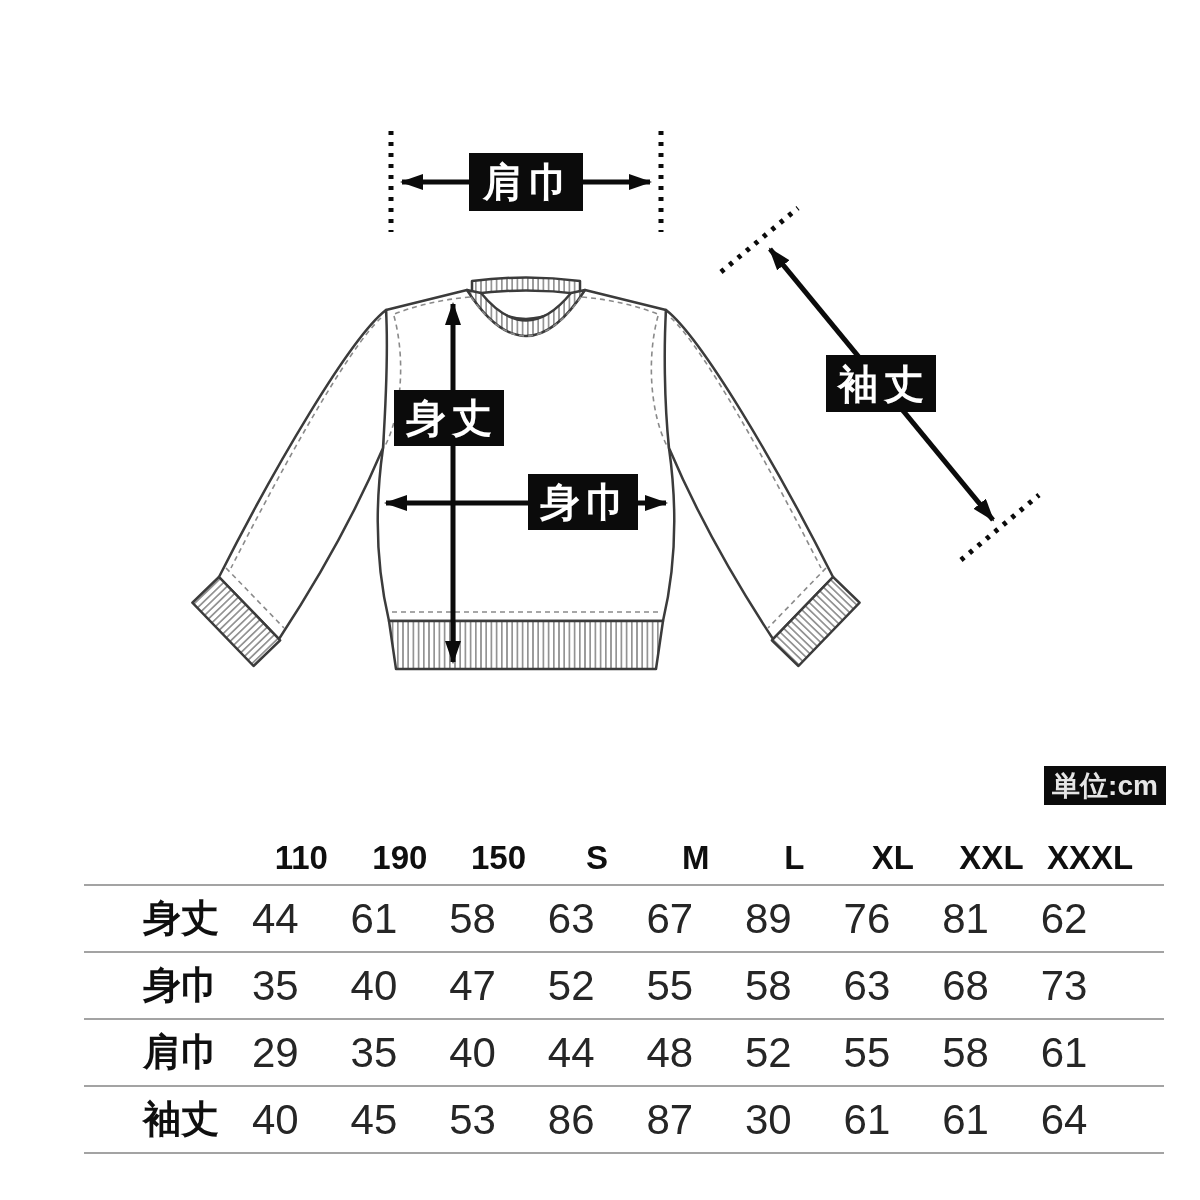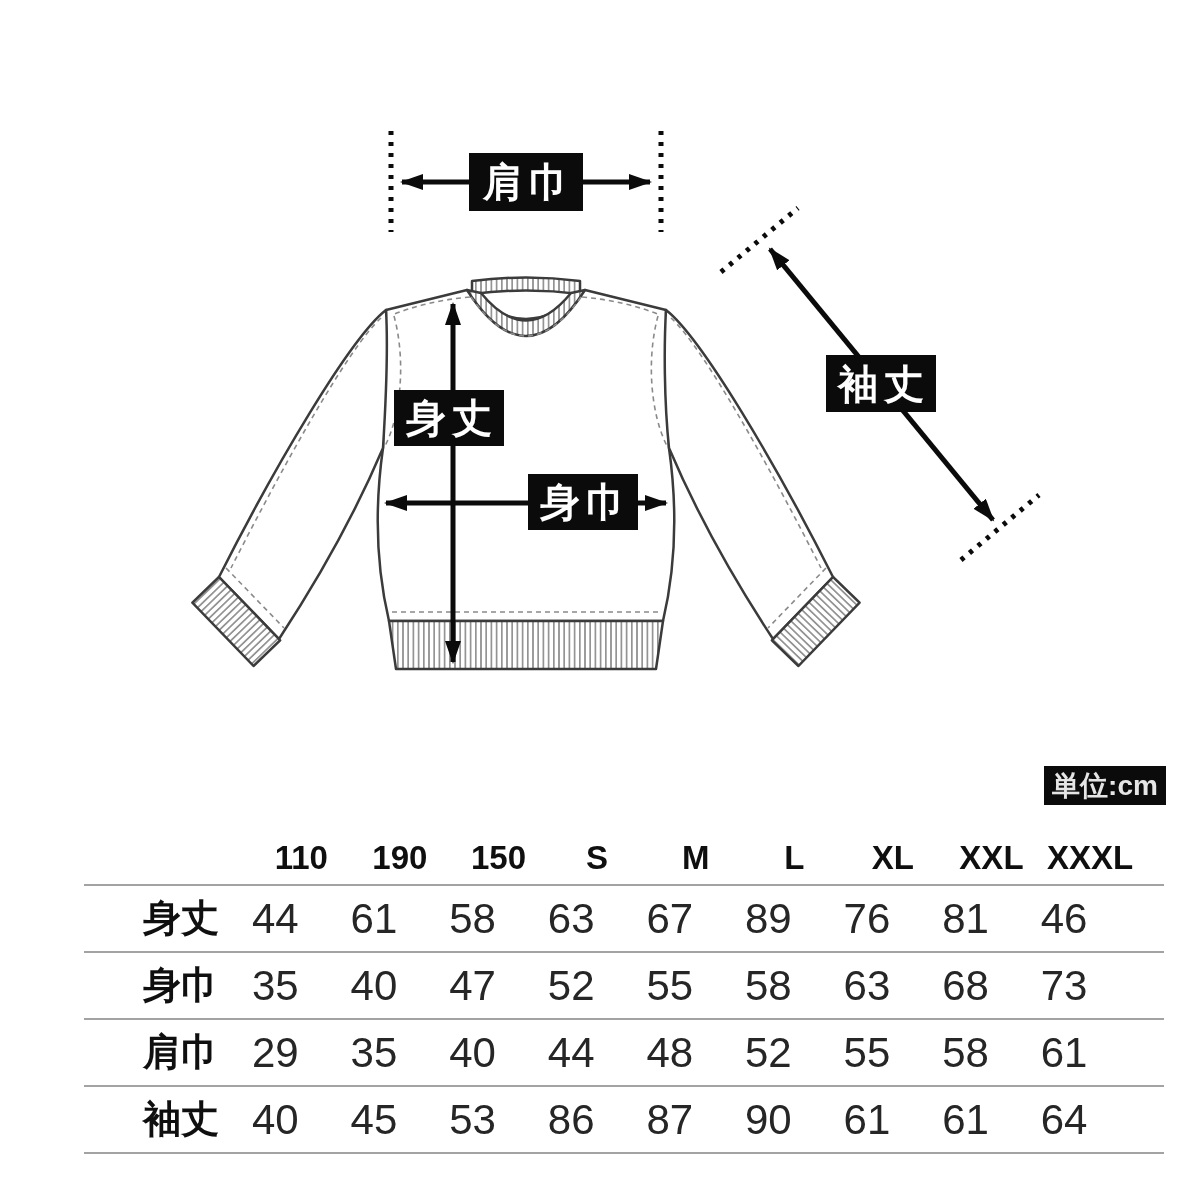--- a/index.html
+++ b/index.html
@@ -131,21 +131,21 @@
     <div class="trow">
       <div class="cell-label">身丈</div>
       <div class="cell-val">44</div>
       <div class="cell-val">61</div>
       <div class="cell-val">58</div>
       <div class="cell-val">63</div>
       <div class="cell-val">67</div>
       <div class="cell-val">89</div>
       <div class="cell-val">76</div>
       <div class="cell-val">81</div>
-      <div class="cell-val">46</div>
+      <div class="cell-val">62</div>
     </div>
 
     <div class="trow">
       <div class="cell-label">身巾</div>
       <div class="cell-val">35</div>
       <div class="cell-val">40</div>
       <div class="cell-val">47</div>
       <div class="cell-val">52</div>
       <div class="cell-val">55</div>
       <div class="cell-val">58</div>
@@ -167,20 +167,20 @@
       <div class="cell-val">61</div>
     </div>
 
     <div class="trow">
       <div class="cell-label">袖丈</div>
       <div class="cell-val">40</div>
       <div class="cell-val">45</div>
       <div class="cell-val">53</div>
       <div class="cell-val">86</div>
       <div class="cell-val">87</div>
-      <div class="cell-val">90</div>
+      <div class="cell-val">30</div>
       <div class="cell-val">61</div>
       <div class="cell-val">61</div>
       <div class="cell-val">64</div>
     </div>
 
   </div>
 </div>
 
 </body></html>

